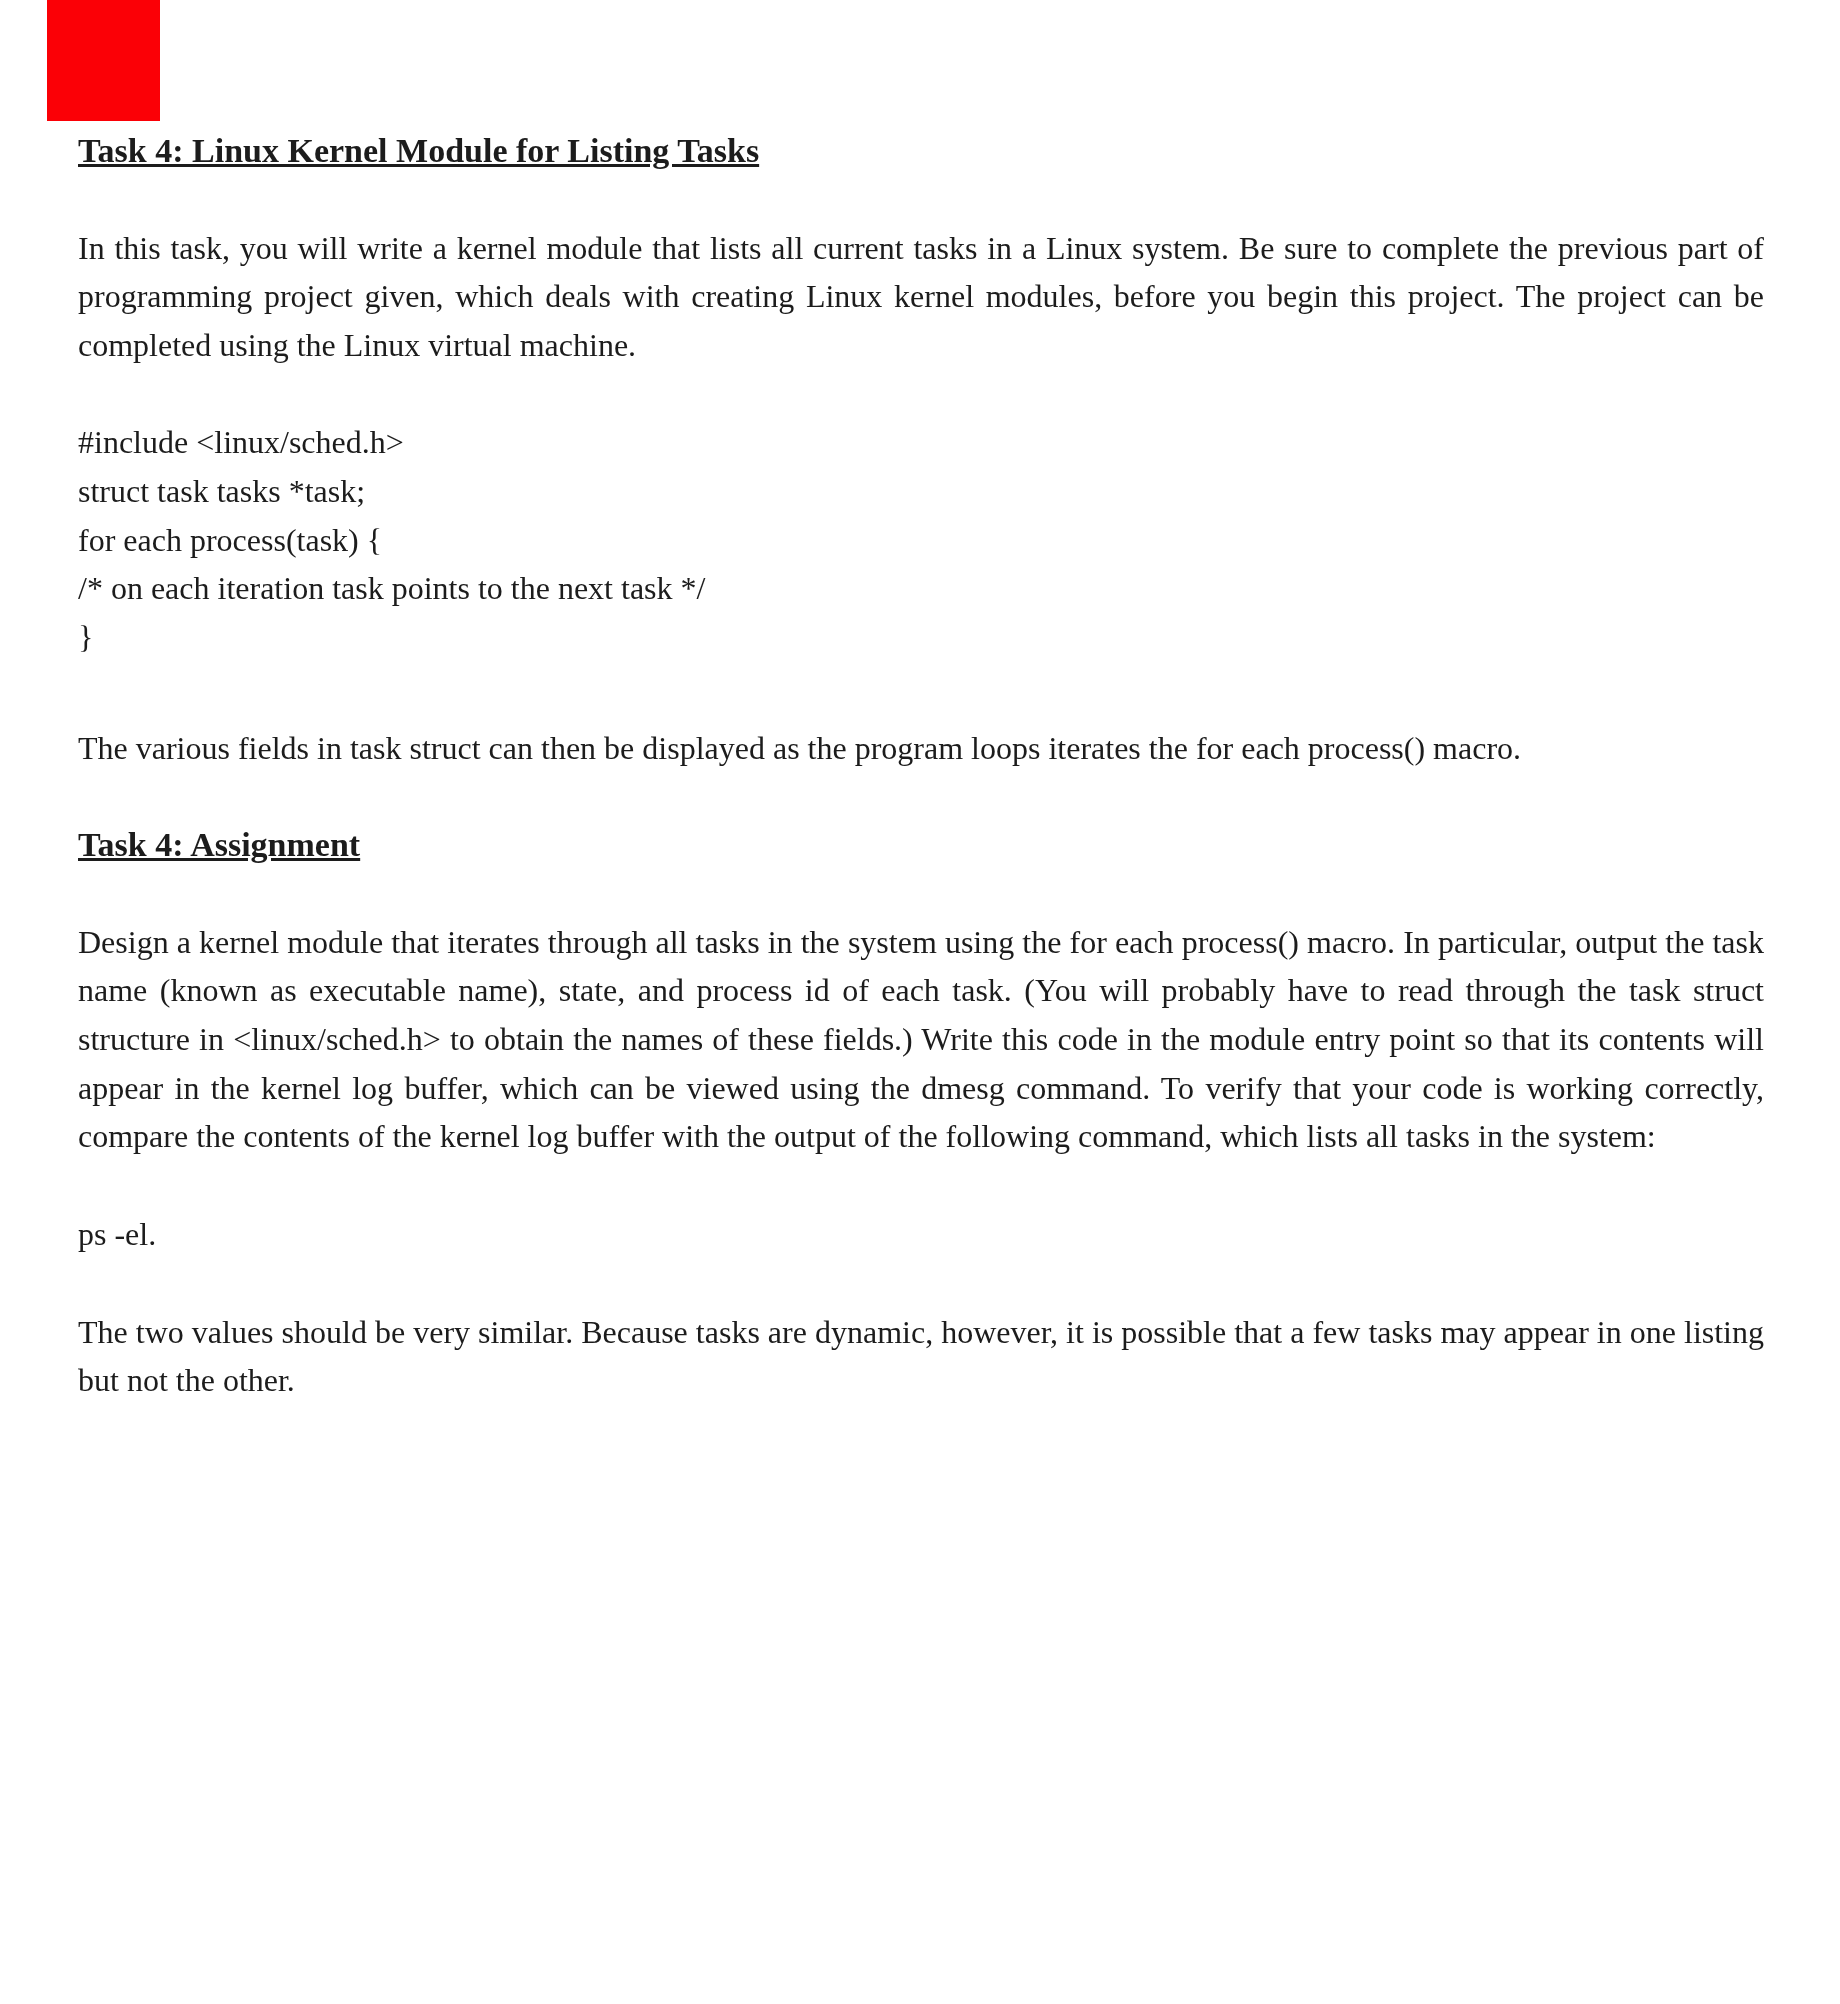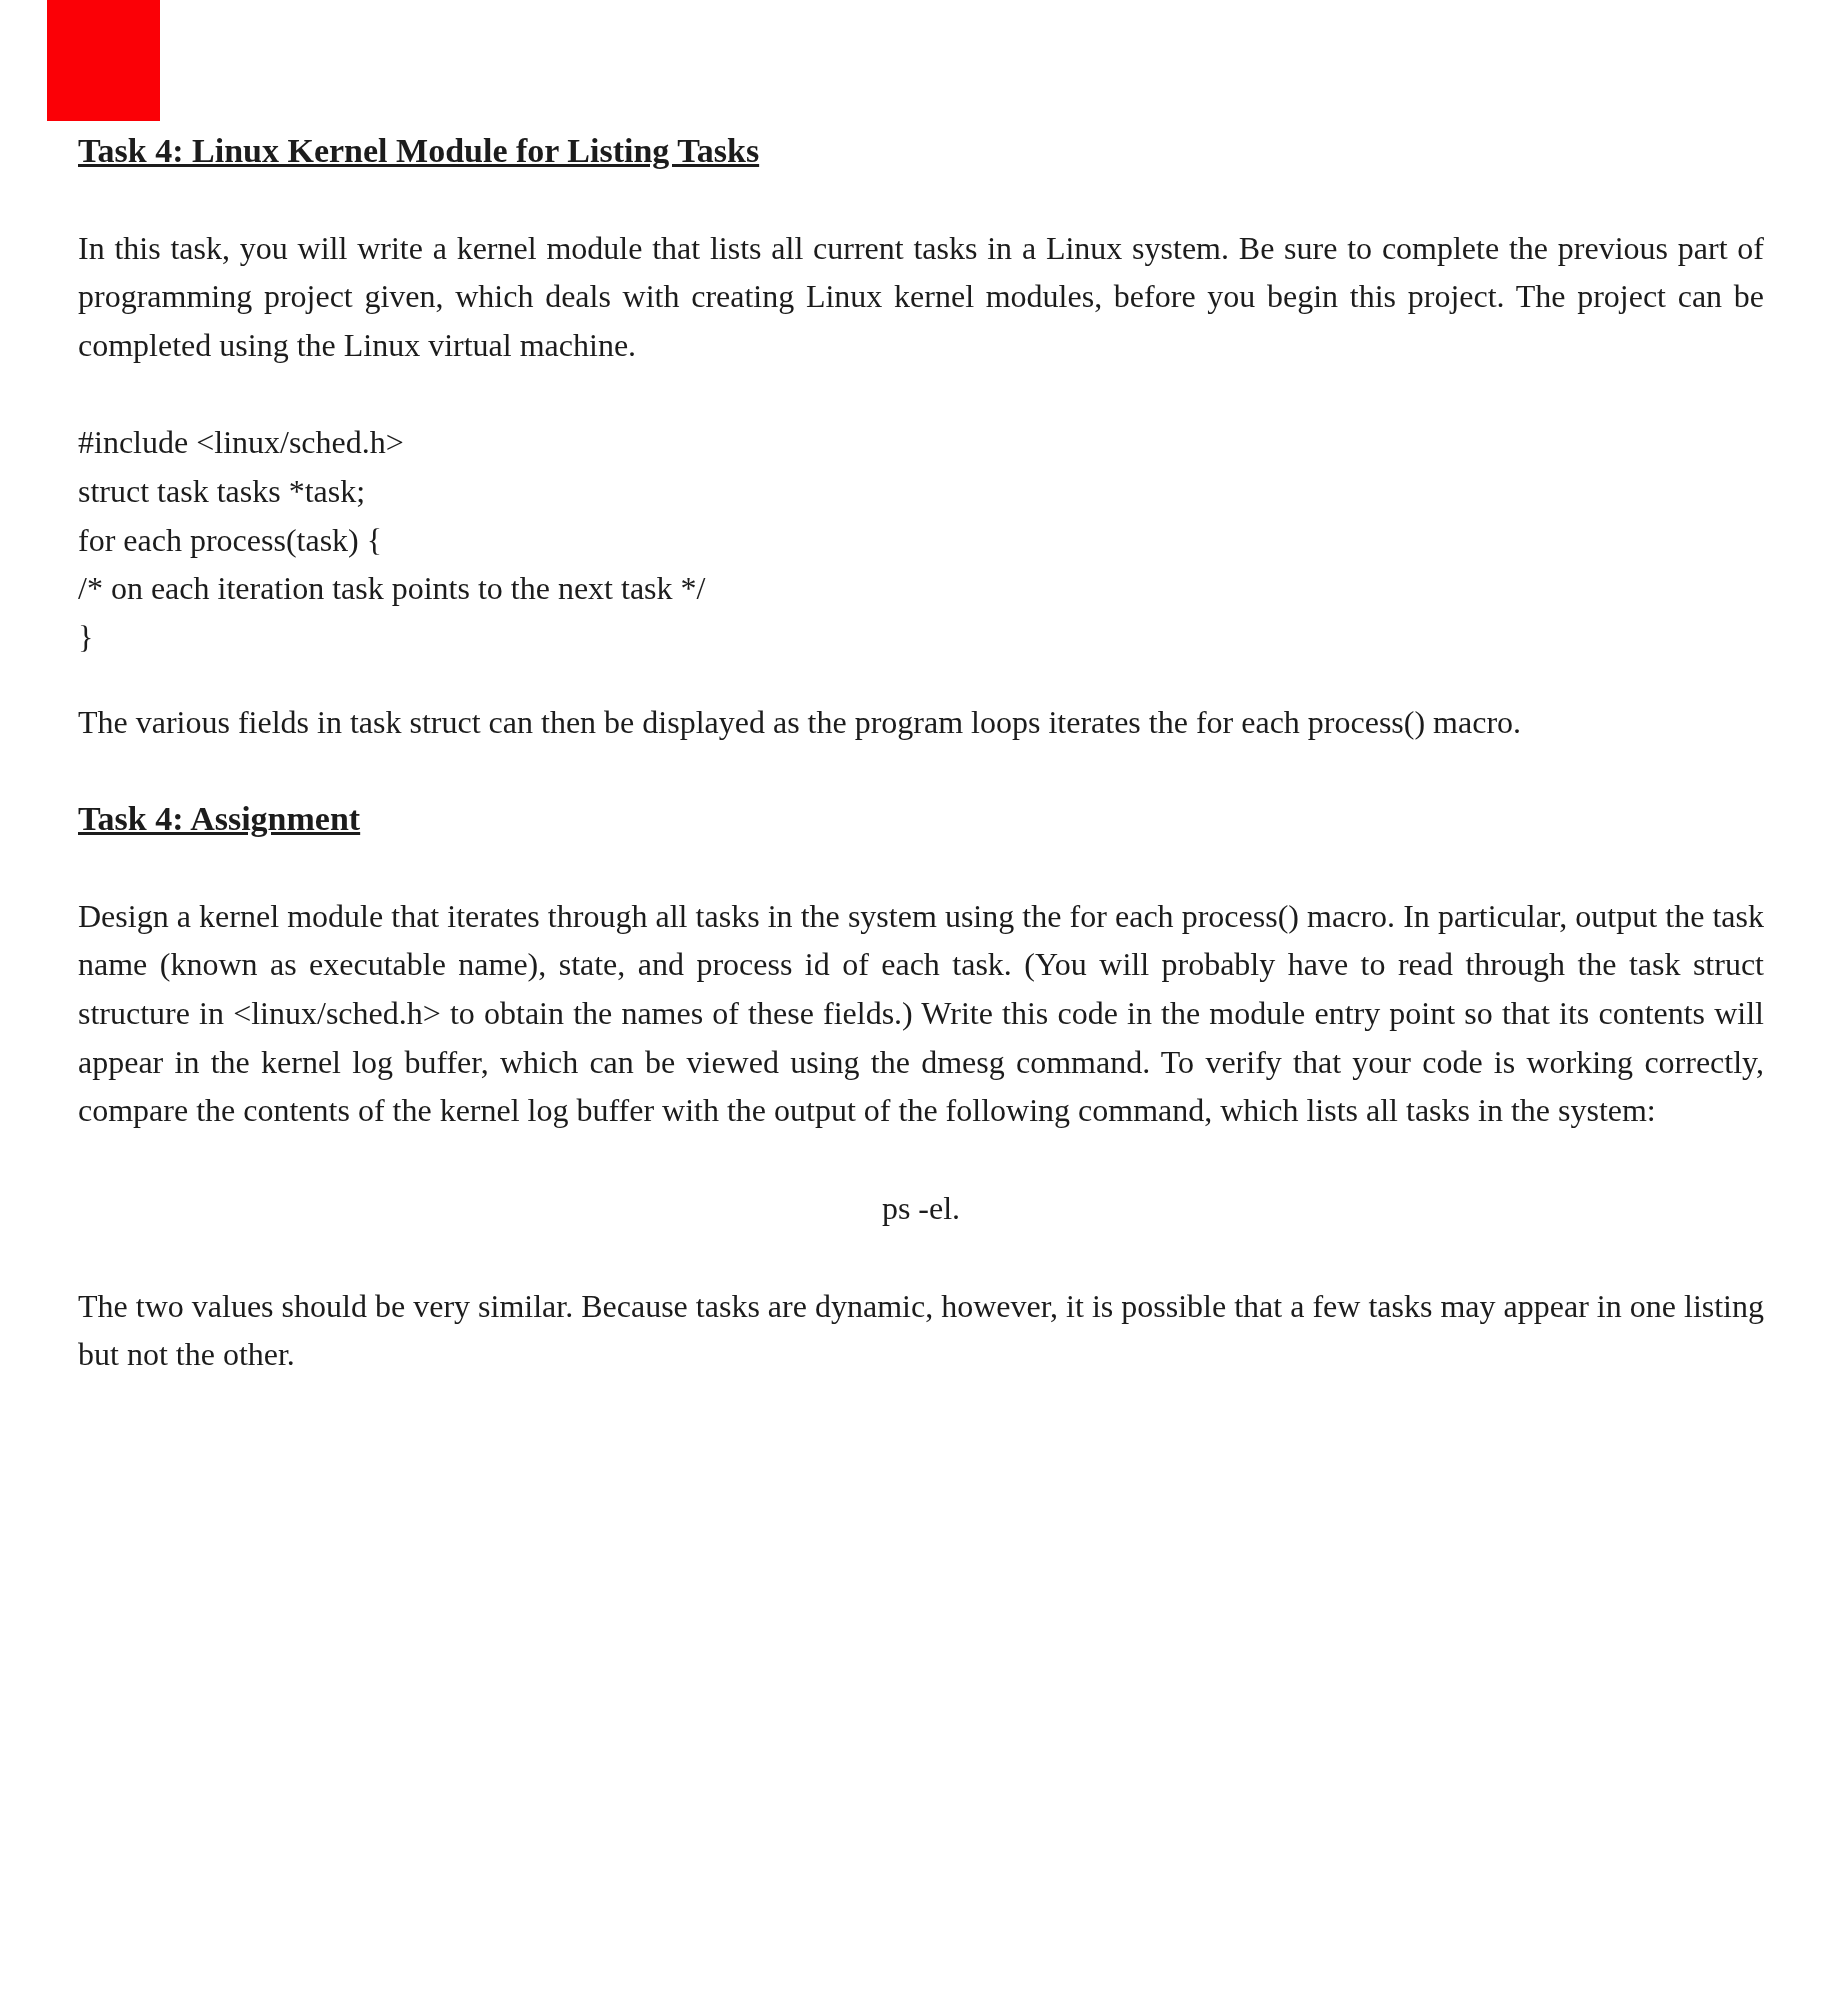--- a/index.html
+++ b/index.html
@@ -39,27 +39,27 @@
     .underline {
       text-decoration: underline;
     }
     .para {
       font-size: 32px;
       line-height: 1.52;
       text-align: justify;
       margin: 0 0 49px 0;
     }
     .para.no-justify {
-      text-align: center;
+      text-align: left;
       margin-top: 39px;
     }
     .code-block {
       font-size: 32px;
       line-height: 1.52;
-      margin: 0 0 36px 0;
+      margin: 0 0 62px 0;
     }
     .code-line {
       white-space: pre-wrap;
     }
     .para:last-child {
       margin-bottom: 4px;
     }
   </style>
 </head>
 <body>

